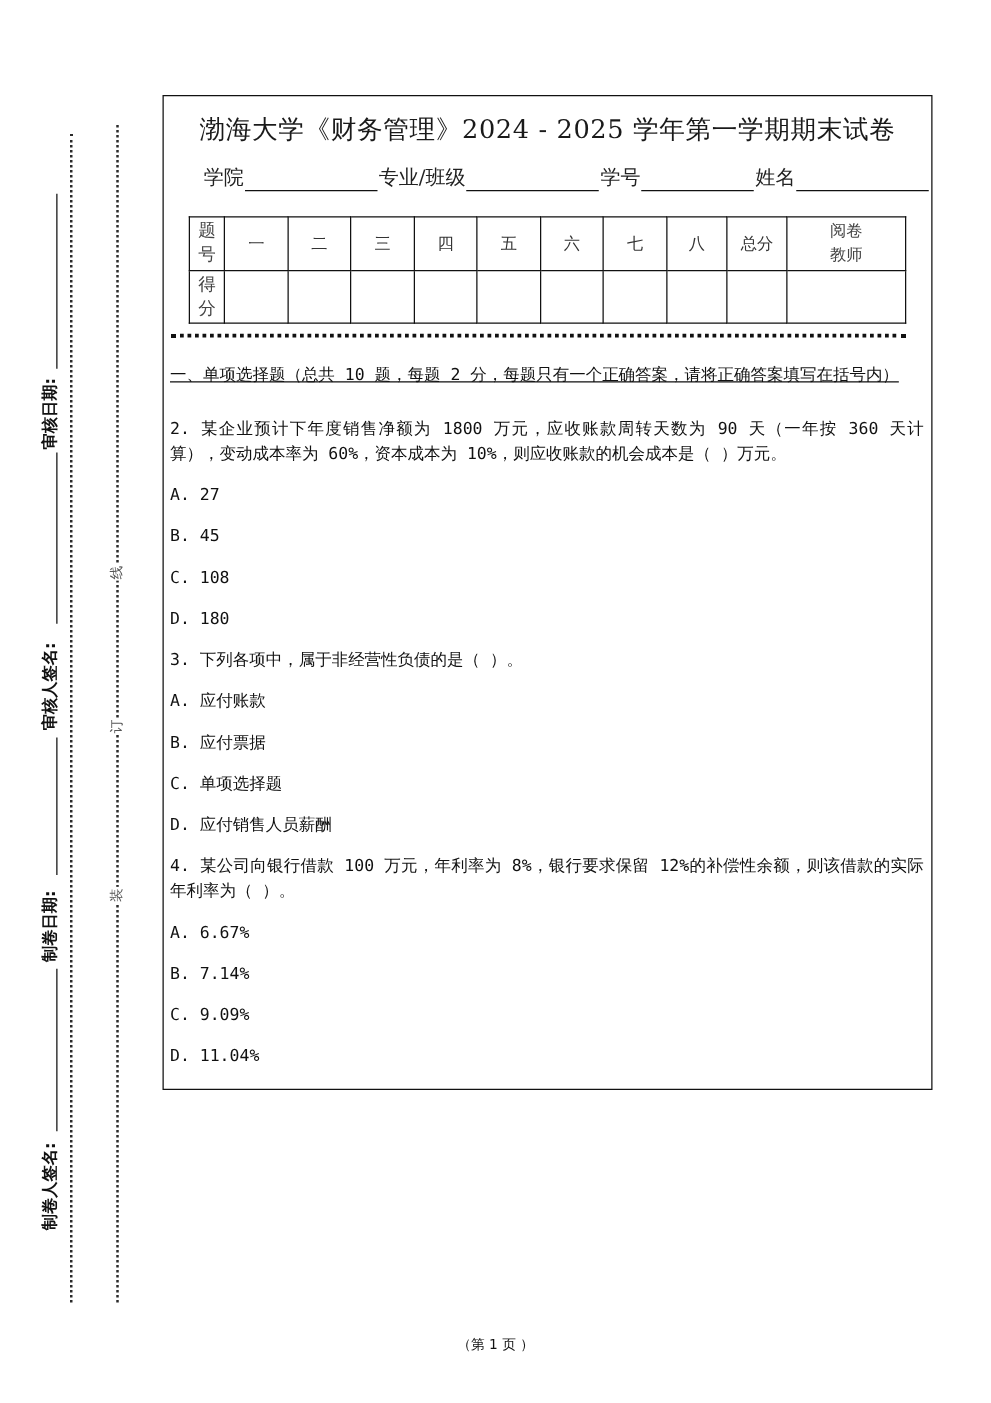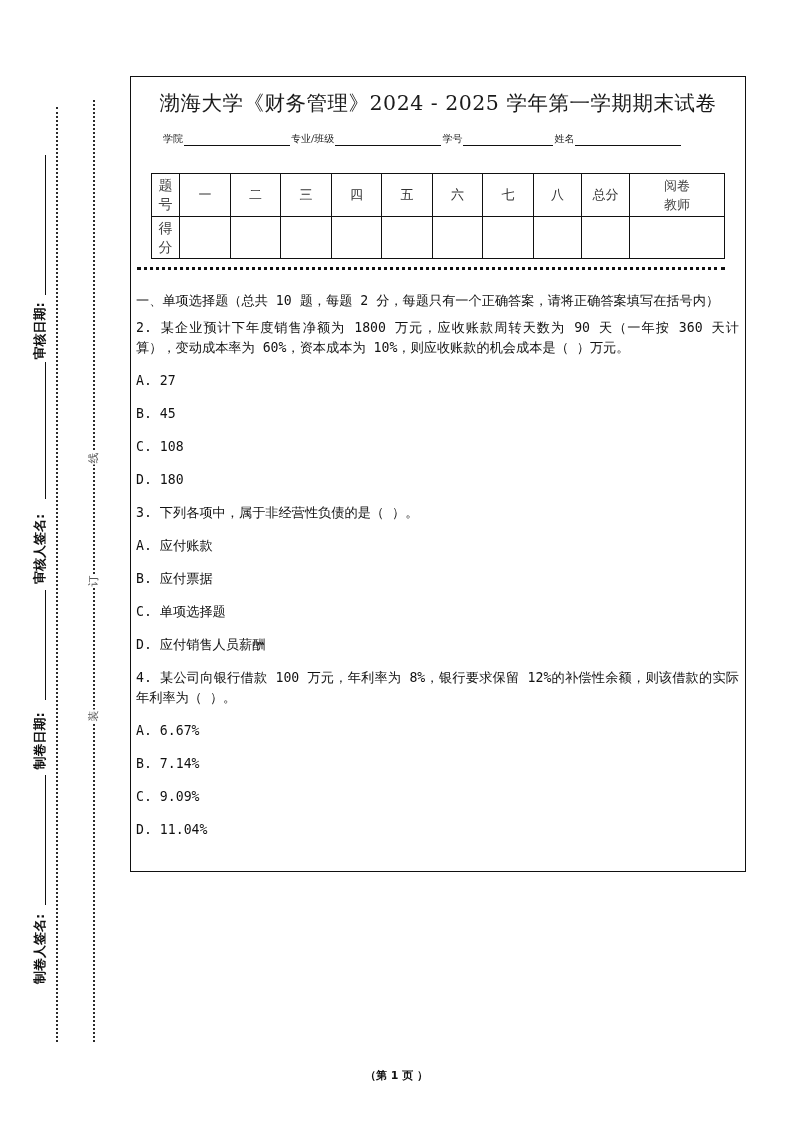--- a/index.html
+++ b/index.html
@@ -48,21 +48,21 @@
       position: absolute; left: 0; right: 0; top: 12px;
       text-align: center;
       font-family: "DejaVu Serif", serif;
       font-size: 20.5px; color: #1a1a1a;
       letter-spacing: 0.5px;
     }
     .info-row {
       position: absolute; left: 32px; top: 55px;
       display: flex; align-items: flex-end;
       font-family: "DejaVu Serif", serif;
-      font-size: 10px; color: #222;
+      font-size: 16px; color: #222;
     }
     .info-row .blank {
       display: inline-block; border-bottom: 1px solid #111;
       height: 14px; margin: 0 1px;
     }
 
     
     .score-table {
       position: absolute; left: 20px; top: 96px;
       border-collapse: collapse;
@@ -86,29 +86,29 @@
       border-top: 3px dotted #111;
     }
 
     
     .body {
       position: absolute; left: 5px; right: 6px; top: 214px;
       font-family: "DejaVu Sans Mono", monospace;
       font-size: 13.2px; color: #111;
     }
     .para { line-height: 20px; text-align: justify; }
-    .section-head { margin-bottom: 7px; }
+    .section-head { margin-bottom: 23px; text-decoration: underline; }
     .q-stem { margin-bottom: 13px; }
     .opt { height: 20px; line-height: 20px; margin-bottom: 13px; }
 
     .footer {
       position: absolute; left: 0; right: 0; top: 1068px;
       text-align: center;
       font-family: "DejaVu Sans", sans-serif;
-      font-weight: bold; font-size: 11px; color: #111;
+      font-weight: normal; font-size: 11px; color: #111;
     }
   </style>
 </head>
 <body>
 
 <div class="page">
 
   <div>
     <div class="dot-line" style="left:56px; top:107px; height:935px;"></div>
     <div class="dot-line" style="left:93px; top:100px; height:942px;"></div>

